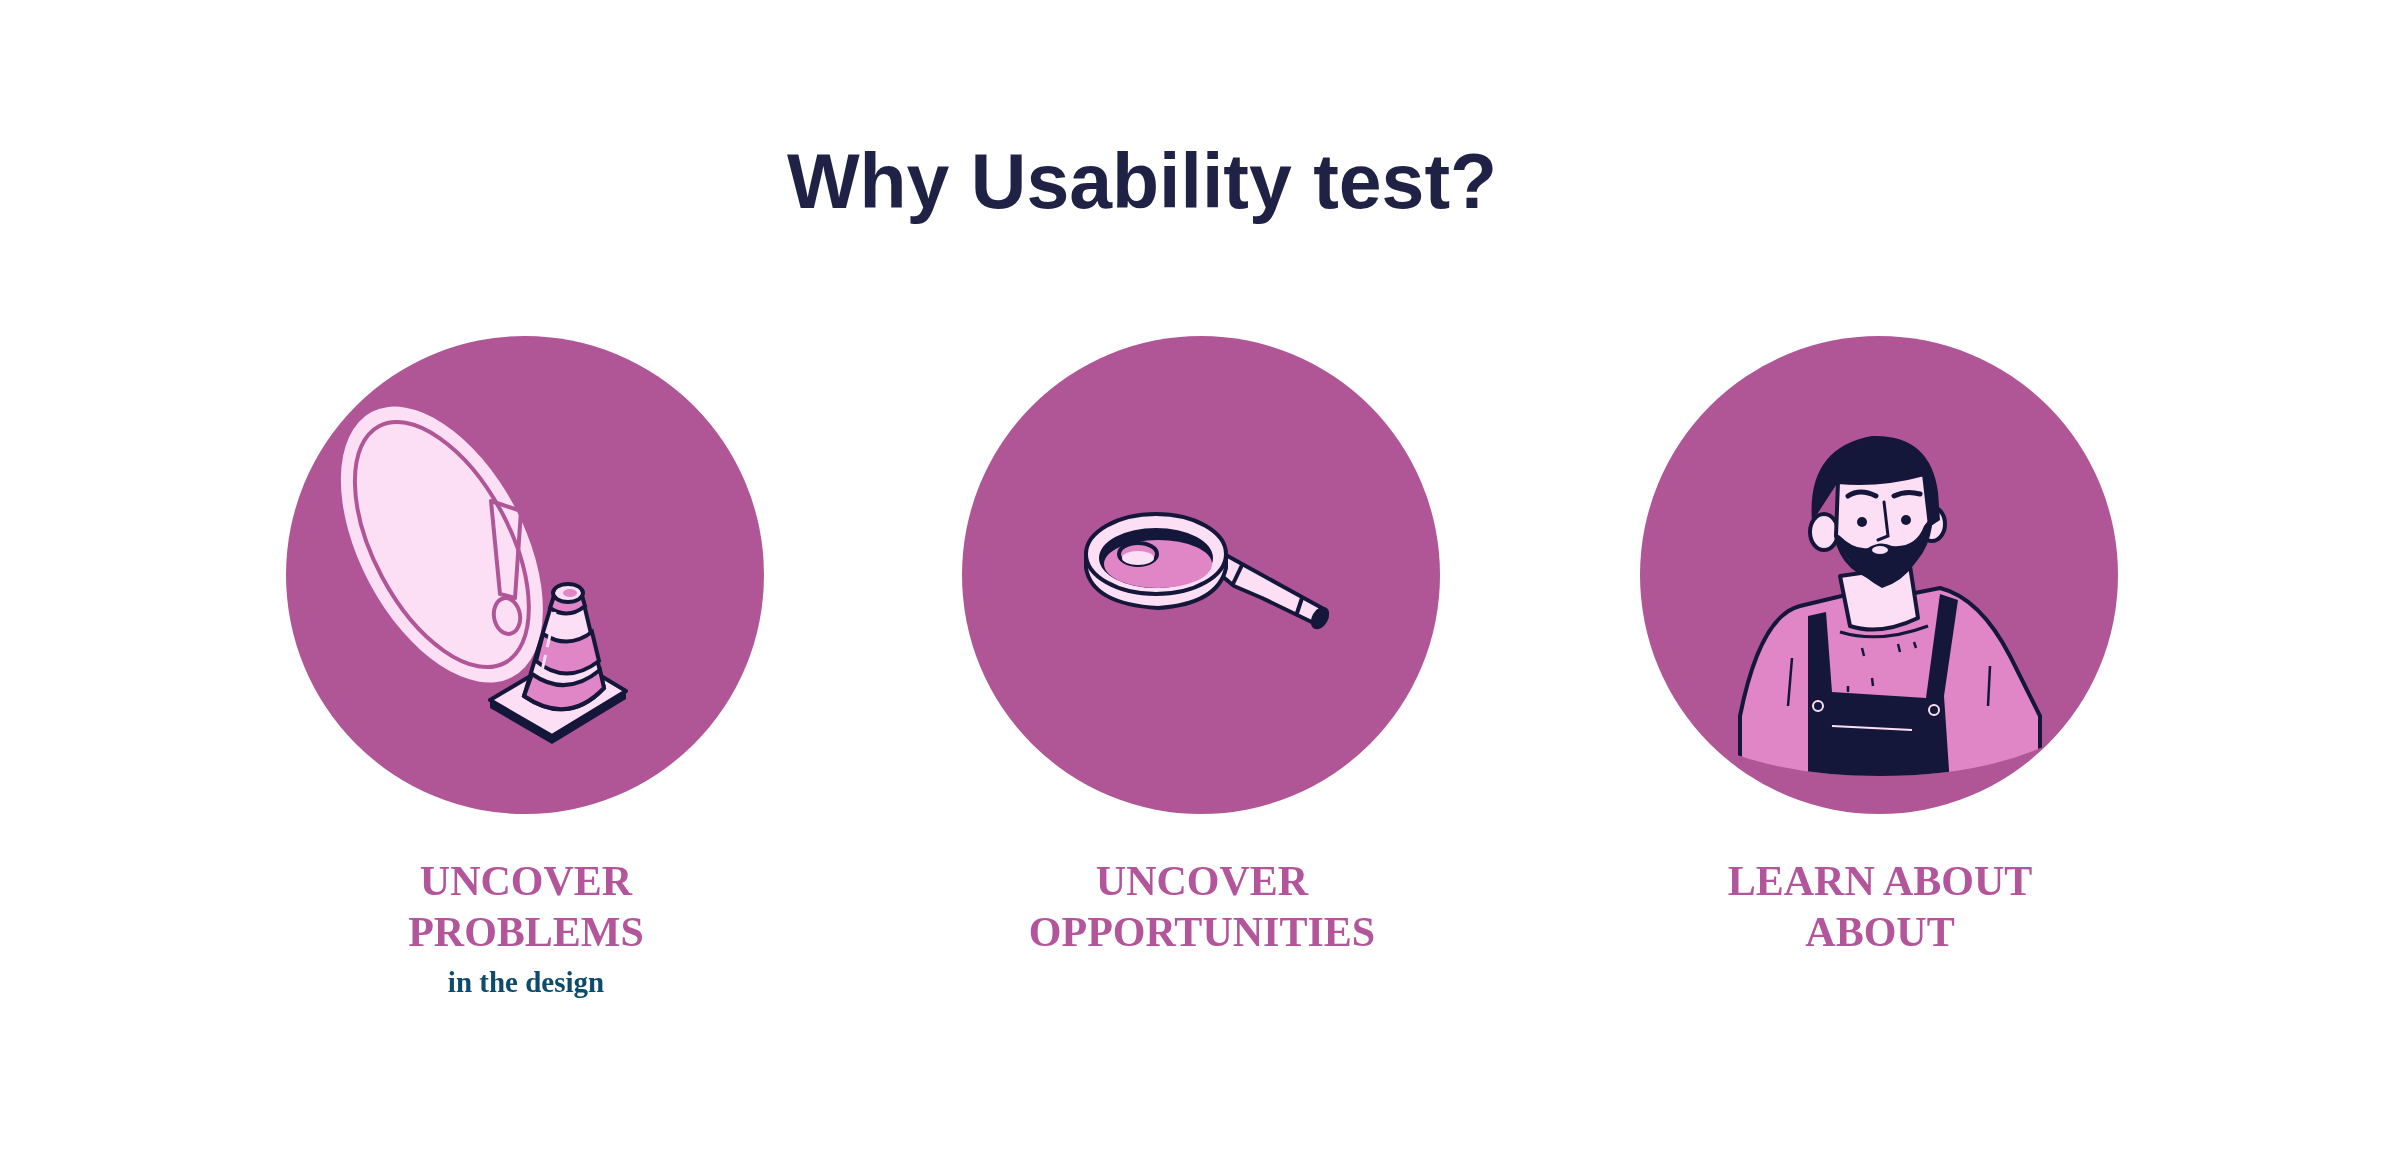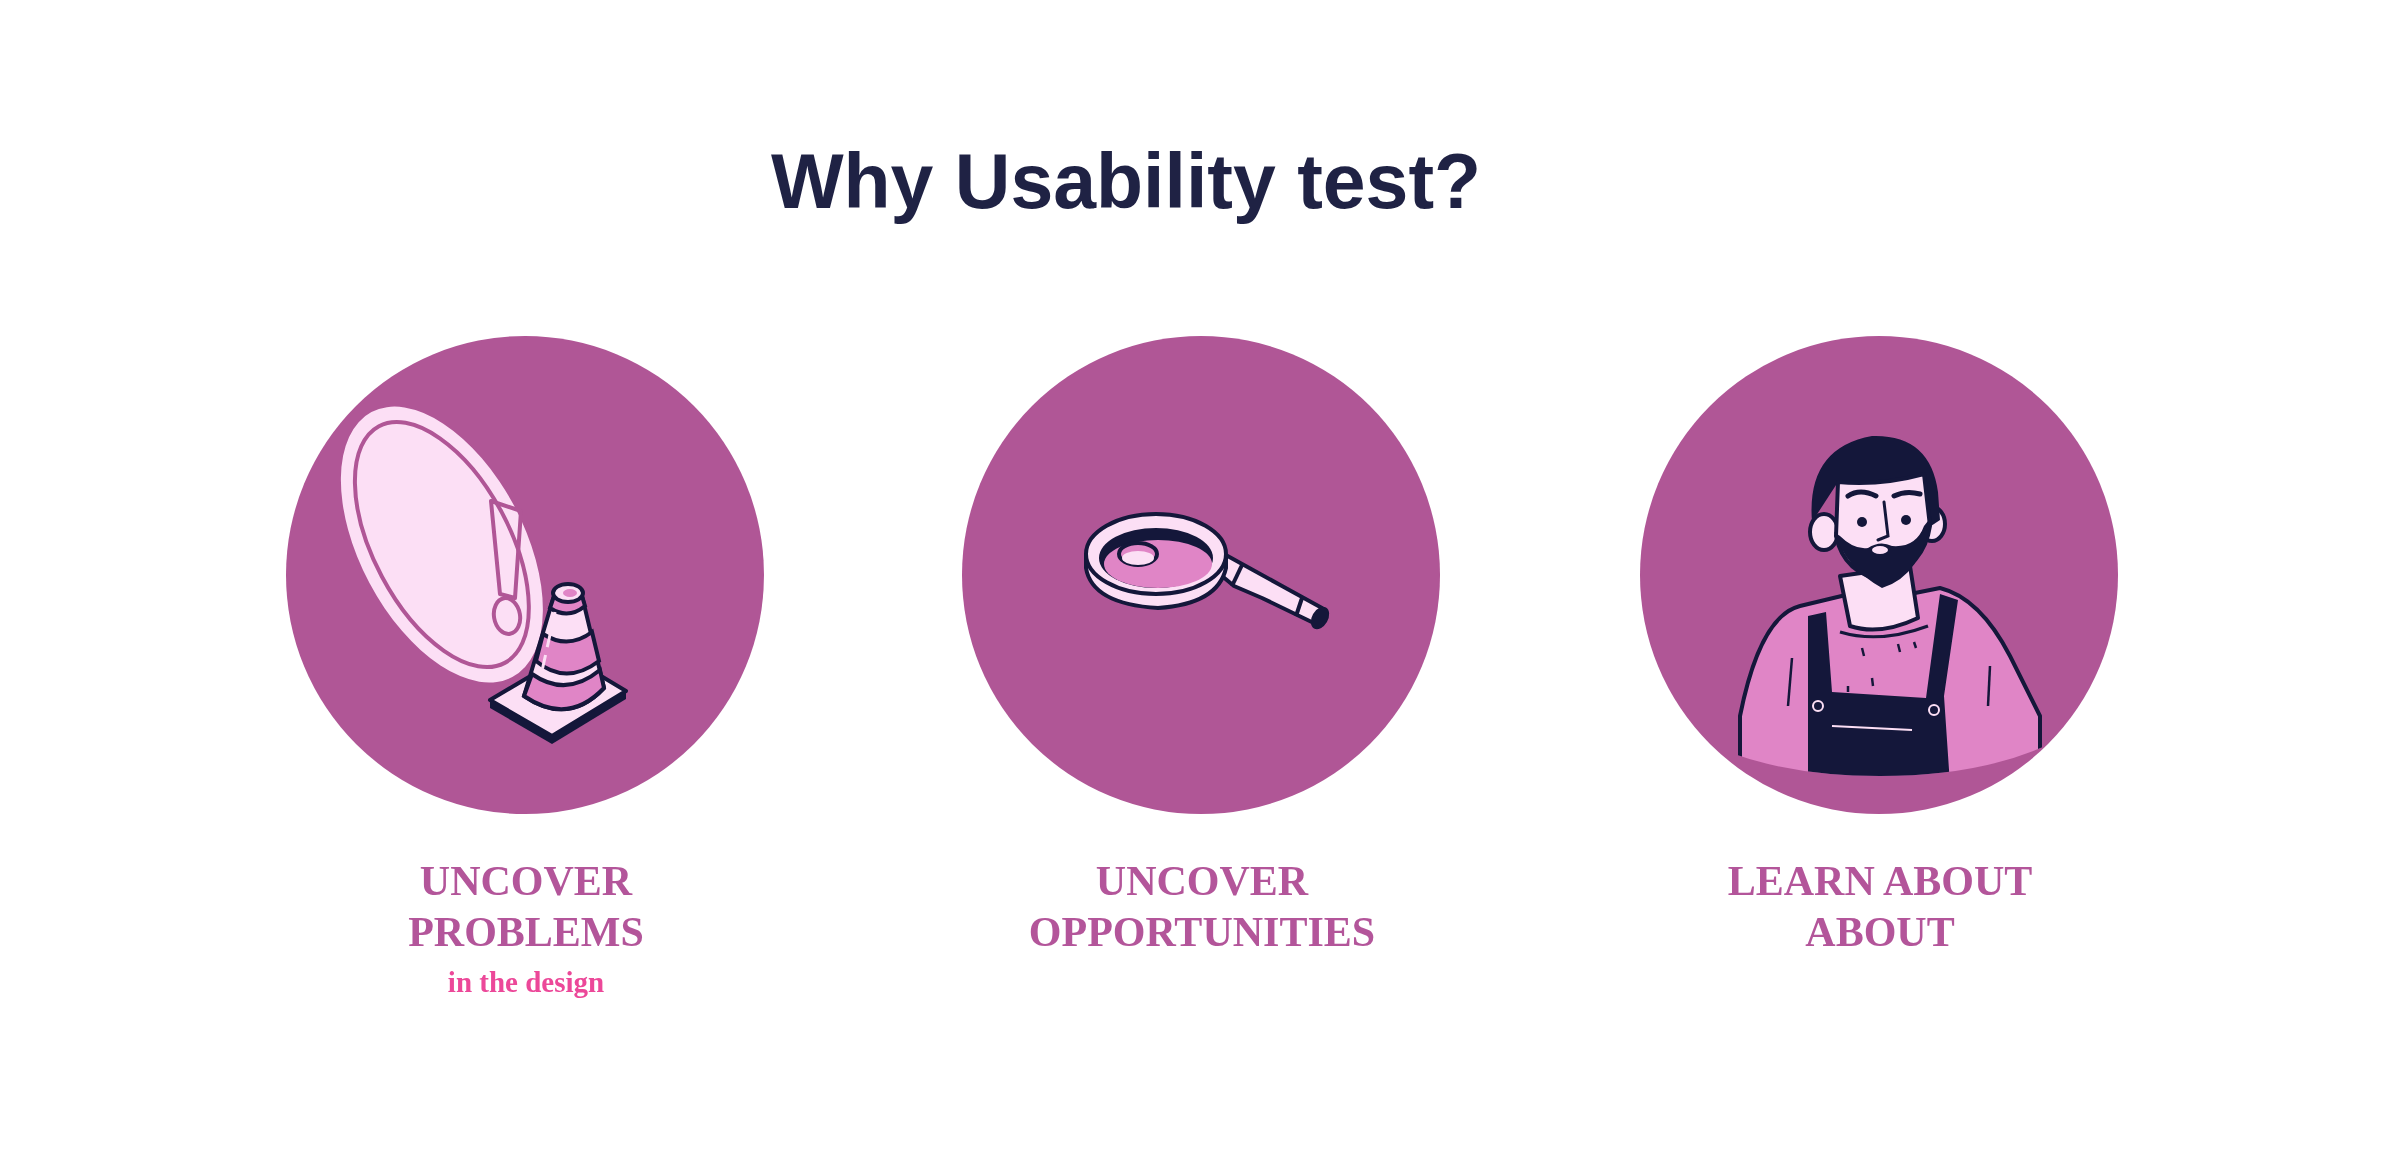--- a/index.html
+++ b/index.html
@@ -19,20 +19,21 @@
     left: 0;
     top: 136px;
     width: 2252px;
     text-align: center;
     font-size: 77px;
     line-height: 90px;
     font-weight: 700;
     color: #1f2244;
     letter-spacing: 0px;
     margin: 0;
+    padding-left: 16px;
   }
   .card {
     position: absolute;
     top: 336px;
     width: 480px;
     font-family: Liberation Serif, serif;
   }
   .card.c1 { left: 286px; }
   .card.c2 { left: 962px; }
   .card.c3 { left: 1640px; }
@@ -63,21 +64,21 @@
     line-height: 51px;
     margin: 0;
   }
   .heading span { display: block; }
   .subtitle {
     position: absolute;
     left: -60px;
     width: 600px;
     top: 628px;
     text-align: center;
-    color: #ec4899;
+    color: #0c4a6e;
     font-weight: 700;
     font-size: 29px;
     line-height: 36px;
     margin: 0;
   }
 </style>
 </head>
 <body>
 
 <h1 class="title">Why Usability test?</h1>

